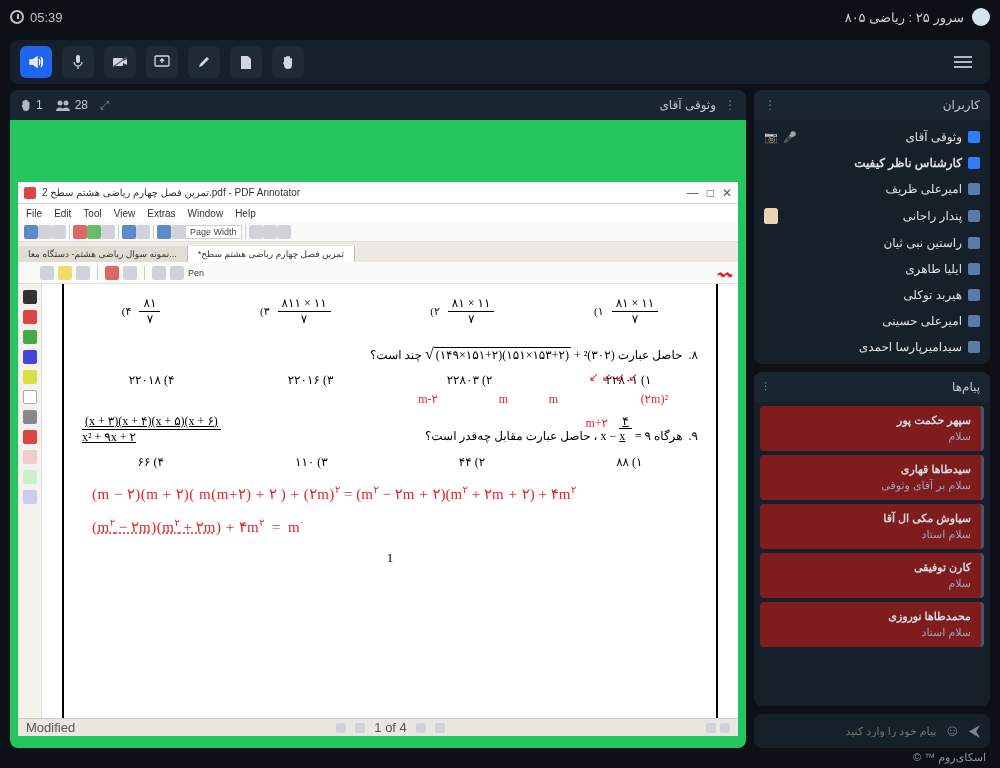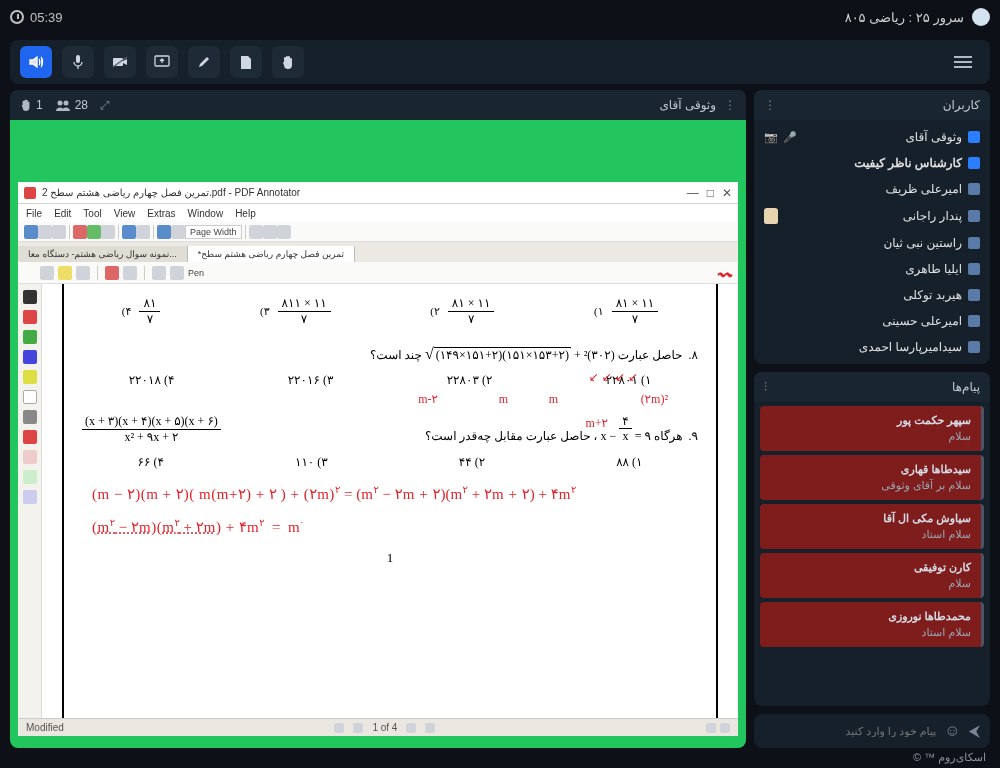--- a/index.html
+++ b/index.html
@@ -243,35 +243,35 @@
 .page-border { position: absolute; top: 0; left: 20px; right: 20px; bottom: 0; border-left: 2px solid #000; border-right: 2px solid #000; }
 .frac-row { display: flex; justify-content: space-around; font-size: 12px; margin-top: 2px; direction: rtl; }
 .frac { text-align: center; }
 .frac .num { border-bottom: 1px solid #000; padding: 0 4px; }
 .opt-lbl { margin-right: 4px; font-size: 11px; }
 .q-line { direction: rtl; font-size: 12px; margin-top: 18px; text-align: right; padding: 0 10px; }
 .opts-row { display: flex; justify-content: space-around; font-size: 12px; margin-top: 10px; direction: rtl; }
 .red { color: #e2232a; font-family: 'Comic Sans MS', cursive; font-size: 13px; }
 .annot { position: absolute; color: #e2232a; font-family: 'Comic Sans MS', cursive; }
 .annot-m { font-size: 12px; }
-.frac-expr { text-align: center; display: inline-block; }
+.frac-expr { display: inline-block; text-decoration: underline; }
 .frac-expr .n { border-bottom: 1px solid #000; padding: 0 3px; font-size: 12px; }
 .frac-expr .d { font-size: 12px; }
 .eq-line { font-size: 15px; margin-top: 14px; padding-left: 20px; letter-spacing: 0.5px; }
 .eq-line sup { font-size: 10px; }
 .page-num { text-align: center; font-size: 13px; margin-top: 14px; }
 .pdf-status {
   height: 18px;
   background: #eae7e0;
   border-top: 1px solid #ccc;
   display: flex;
   align-items: center;
   justify-content: space-between;
   padding: 0 8px;
-  font-size: 10px;
+  font-size: 13px;
   color: #555;
 }
 .footer {
   position: absolute;
   bottom: 4px;
   right: 14px;
   font-size: 11px;
   color: #8a92a0;
   direction: rtl;
 }

